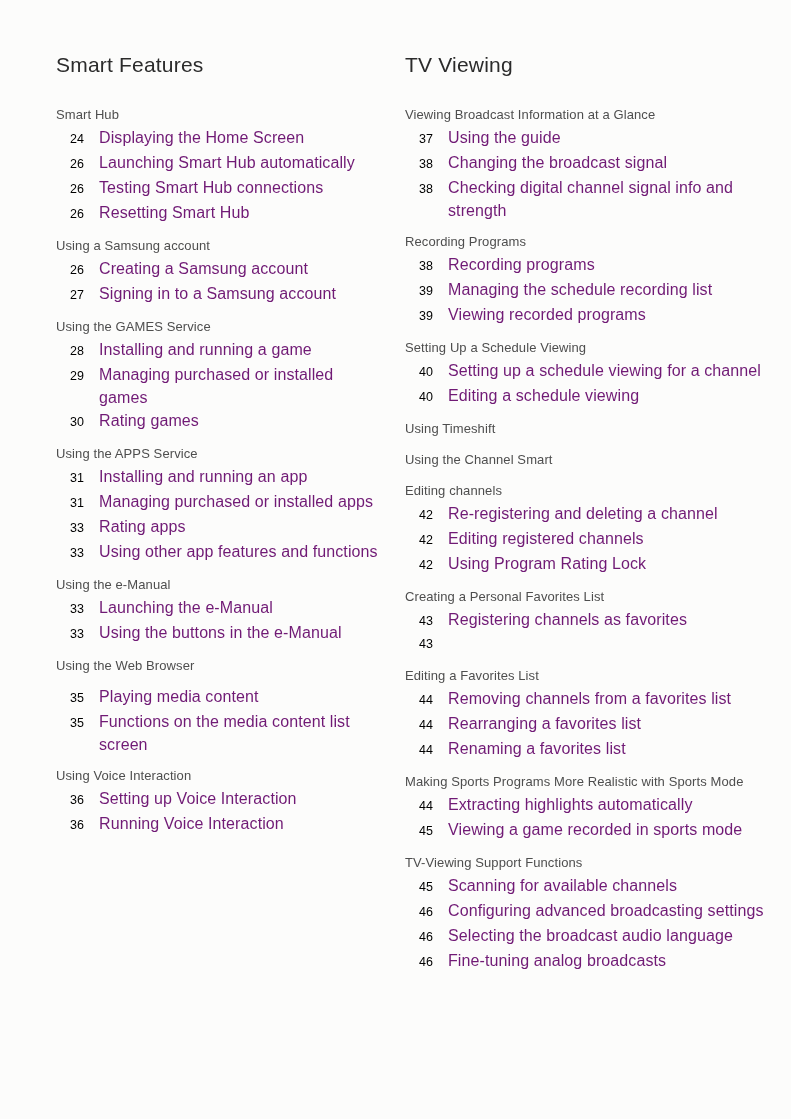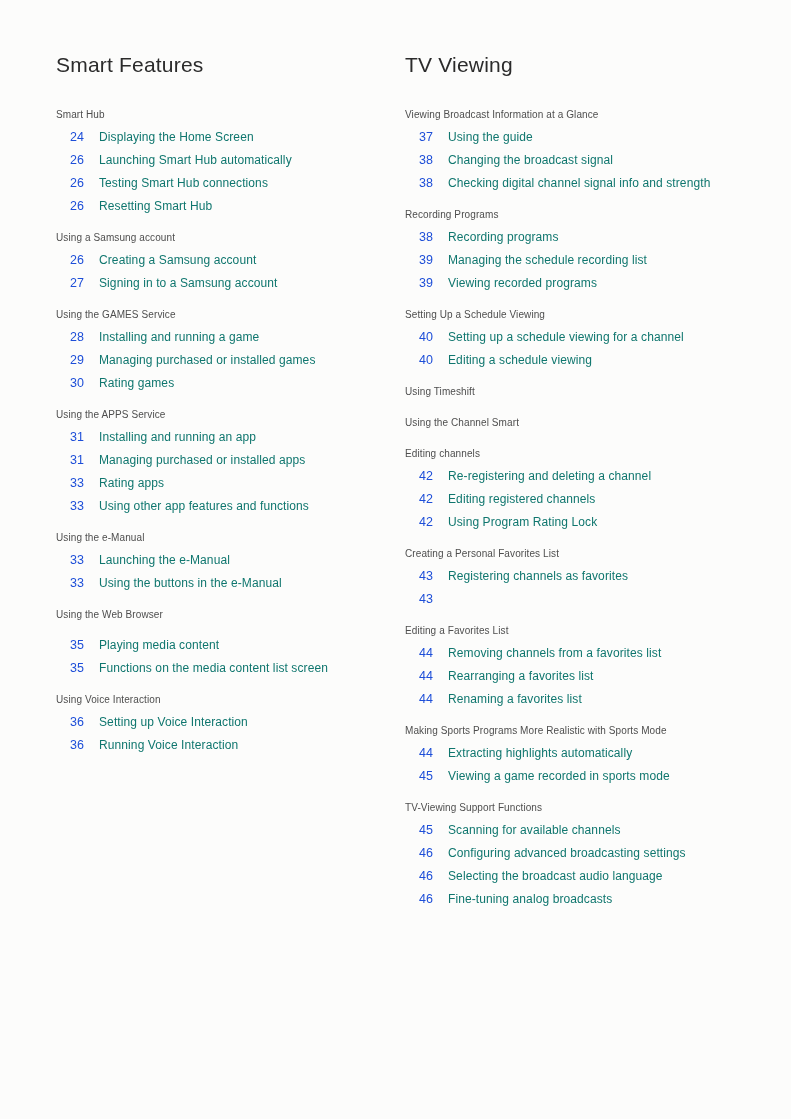--- a/index.html
+++ b/index.html
@@ -24,42 +24,42 @@
   .chapter-title {
     font-size: 21px;
     font-weight: 500;
     color: #2b2b2b;
     line-height: 24px;
     letter-spacing: 0.2px;
     margin: 0 0 26px 0;
   }
   .toc-section { margin-bottom: 8px; }
   .section-heading {
-    font-size: 10px;
+    font-size: 13px;
     font-weight: 400;
     color: #4e4e4e;
     line-height: 23px;
     letter-spacing: 0.1px;
   }
   .entry {
     display: flex;
     align-items: baseline;
     line-height: 23px;
   }
   .entry .num {
     width: 28px;
     text-align: right;
     margin-right: 15px;
     font-size: 12.5px;
-    color: #1d4ed8;
+    color: #000000;
     flex: none;
   }
   .entry .label {
-    font-size: 12px;
-    color: #0f766e;
+    font-size: 16px;
+    color: #701a75;
     letter-spacing: 0.1px;
   }
 </style>
 </head>
 <body>
 
 <div class="page">
 
   <div class="column col-0">
     <h1 class="chapter-title">Smart Features</h1>

